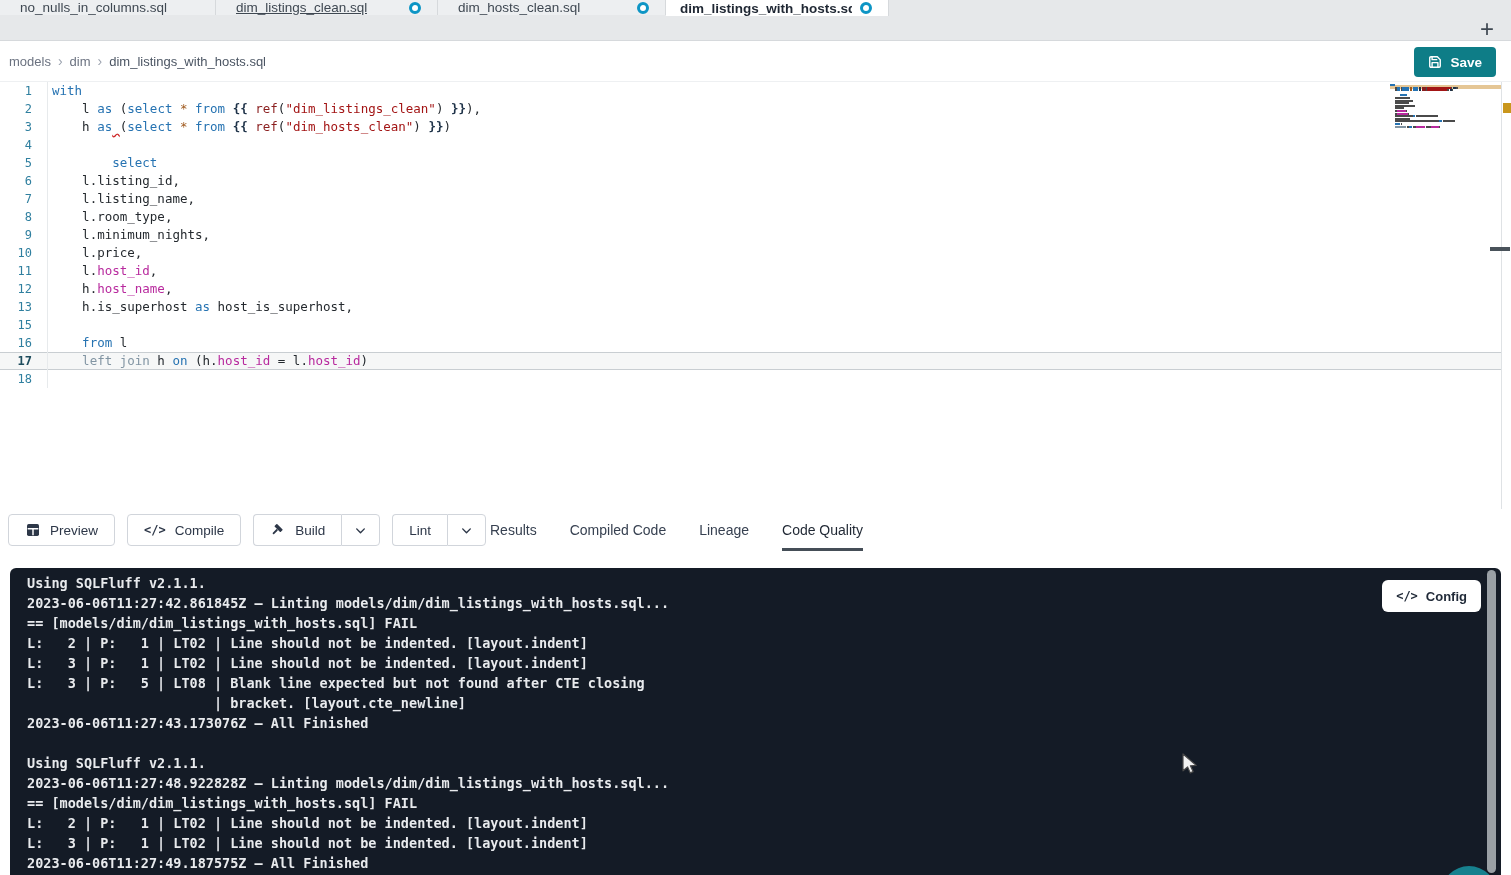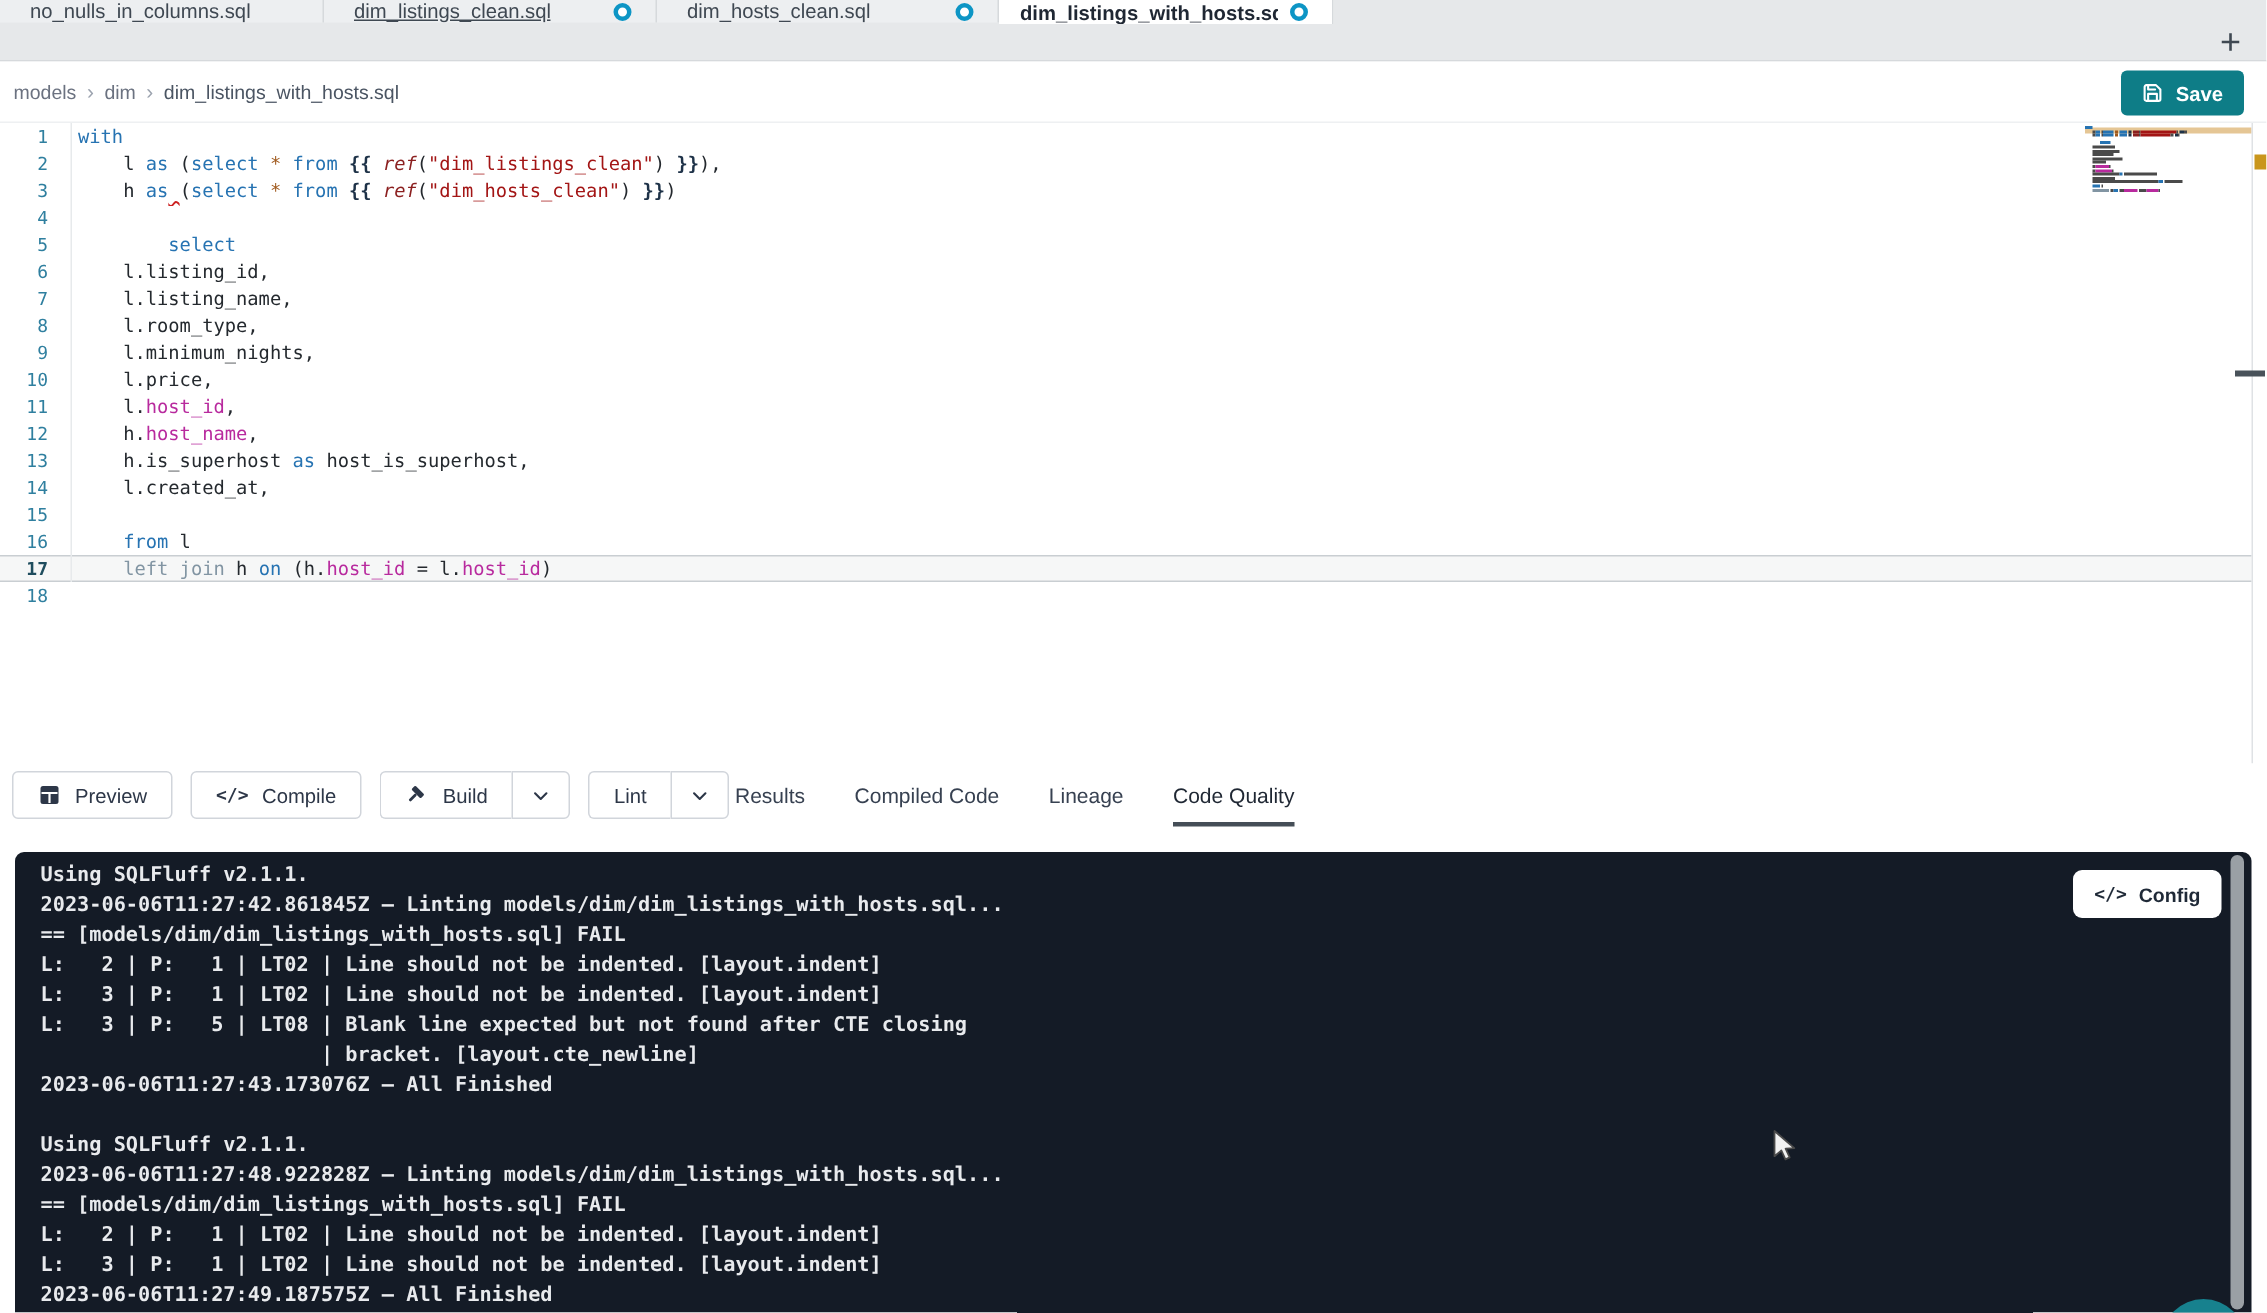--- a/index.html
+++ b/index.html
@@ -50,21 +50,21 @@
   .code-line.active { background:#f6f7f7;
                       box-shadow: inset 0 1px 0 #c9ced2, inset 0 -1px 0 #c9ced2; }
   .gutter { width:44px; flex:none; text-align:right; padding-right:12px;
             color:var(--linenum); font-size:12px; }
   .code-line.active .gutter { color:#1f4d5e; font-weight:bold; }
   .code-text { padding-left:8px; white-space:pre; }
   .gutter-border { position:absolute; left:47px; top:0; height:306px; width:1px; background:#e7eaec; }
   .tk-kw   { color:var(--kw); }
   .tk-mkw  { color:var(--mkw); }
   .tk-str  { color:var(--str); }
-  .tk-fn   { color:var(--fn);font-style:italic; }
+  .tk-fn   { color:var(--fn); }
   .tk-star { color:var(--star); }
   .tk-jinja{ color:var(--jinja); font-weight:bold; }
   .tk-var  { color:var(--var); }
   .tk-sq   { text-decoration:underline wavy #cc2222; text-decoration-skip-ink:none;
              text-underline-offset:2px; }
 
   
   .minimap { position:absolute; left:1390px; top:2px; width:70px; overflow:hidden; }
   .mm-row { height:2.6px; white-space:nowrap; }
   .minimap span { display:inline-block; height:2px; background:#4a4a4a; vertical-align:top; }
@@ -167,21 +167,20 @@
         <div class="code-line"><div class="gutter">4</div><div class="code-text"></div></div>
         <div class="code-line"><div class="gutter">5</div><div class="code-text"><span>        </span><span class="tk-kw">select</span></div></div>
         <div class="code-line"><div class="gutter">6</div><div class="code-text"><span>    l.listing_id,</span></div></div>
         <div class="code-line"><div class="gutter">7</div><div class="code-text"><span>    l.listing_name,</span></div></div>
         <div class="code-line"><div class="gutter">8</div><div class="code-text"><span>    l.room_type,</span></div></div>
         <div class="code-line"><div class="gutter">9</div><div class="code-text"><span>    l.minimum_nights,</span></div></div>
         <div class="code-line"><div class="gutter">10</div><div class="code-text"><span>    l.price,</span></div></div>
         <div class="code-line"><div class="gutter">11</div><div class="code-text"><span>    l.</span><span class="tk-var">host_id</span><span>,</span></div></div>
         <div class="code-line"><div class="gutter">12</div><div class="code-text"><span>    h.</span><span class="tk-var">host_name</span><span>,</span></div></div>
         <div class="code-line"><div class="gutter">13</div><div class="code-text"><span>    h.is_superhost </span><span class="tk-kw">as</span><span> host_is_superhost,</span></div></div>
-        <div class="code-line"><div class="gutter">14</div><div class="code-text"><span>    l.created_at,</span></div></div>
         <div class="code-line"><div class="gutter">15</div></div>
         <div class="code-line"><div class="gutter">16</div><div class="code-text"><span>    </span><span class="tk-kw">from</span><span> l</span></div></div>
         <div class="code-line active"><div class="gutter">17</div><div class="code-text"><span>    </span><span class="tk-mkw">left join</span><span> h </span><span class="tk-kw">on</span><span> (h.</span><span class="tk-var">host_id</span><span> = l.</span><span class="tk-var">host_id</span><span>)</span></div></div>
         <div class="code-line"><div class="gutter">18</div><div class="code-text"></div></div>
       </div>
     <div class="gutter-border"></div>
     <div class="mm-band"></div>
     <div class="minimap" id="minimap">
         <div class="mm-row"><span class="tk-kw" style="width: 4.8px;"></span></div>
         <div class="mm-row"><span class="mm-space" style="width: 4.8px;"></span><span style="width: 2.4px;"></span><span class="tk-kw" style="width: 2.4px;"></span><span class="mm-space" style="width: 1.2px;"></span><span style="width: 1.2px;"></span><span class="tk-kw" style="width: 7.2px;"></span><span class="mm-space" style="width: 1.2px;"></span><span class="tk-star" style="width: 1.2px;"></span><span class="mm-space" style="width: 1.2px;"></span><span class="tk-kw" style="width: 4.8px;"></span><span class="mm-space" style="width: 1.2px;"></span><span class="tk-jinja" style="width: 2.4px;"></span><span class="mm-space" style="width: 1.2px;"></span><span class="tk-fn" style="width: 3.6px;"></span><span style="width: 1.2px;"></span><span class="tk-str" style="width: 24px;"></span><span style="width: 1.2px;"></span><span class="mm-space" style="width: 1.2px;"></span><span class="tk-jinja" style="width: 2.4px;"></span><span style="width: 2.4px;"></span></div>

